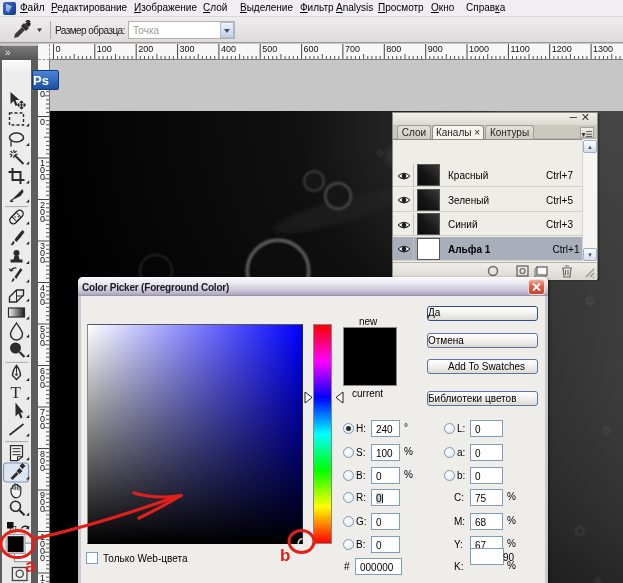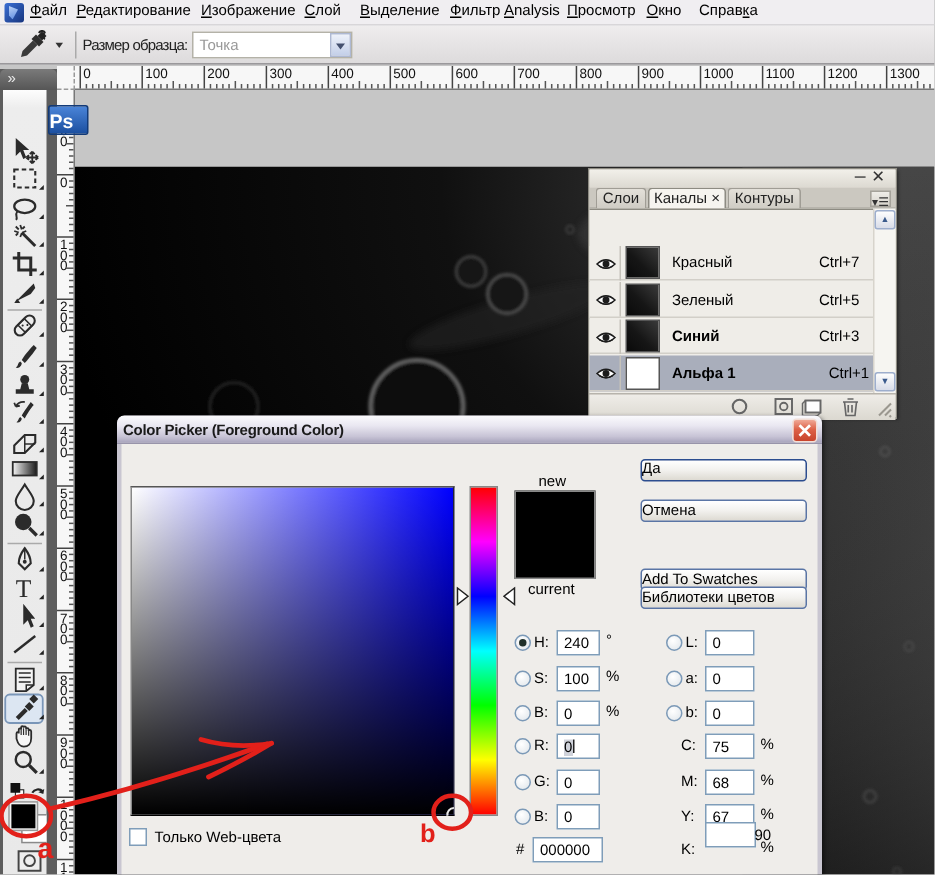--- a/index.html
+++ b/index.html
@@ -611,21 +611,21 @@
 <div class="abs" style="left:153px;top:6.5px;width:40px;font-size:10px;color:#000;">Ctrl+5</div>
 </div>
 <div class="abs" style="left:0;top:99.5px;width:189px;height:23.5px;background:#efede8;border-bottom:1px solid #d2cfc8;">
 <div class="abs" style="left:0;top:0;width:21px;height:23px;border-right:1px solid #c5c2ba;"></div>
 <svg class="abs" style="left:4px;top:7px;" width="14" height="10" xmlns="http://www.w3.org/2000/svg">
         <path d="M1,5 Q7,-0.5 13,5 Q7,10.5 1,5 Z" fill="#fbfbfb" stroke="#1c1c1c" stroke-width="1"></path>
         <circle cx="7" cy="5" r="2.3" fill="#1c1c1c"></circle>
         <path d="M2.5,6.5 Q7,9.5 11.5,6.5" stroke="#1c1c1c" stroke-width="0.8" fill="none"></path>
       </svg>
 <div class="abs" style="left:24px;top:0.5px;width:23px;height:22px;background:linear-gradient(225deg,#3a3a3a,#161616 55%,#0a0a0a);border:1px solid #555;"></div>
-<div class="abs" style="left:55px;top:6.5px;font-size:10px;font-weight:bold;color:#000;">Синий</div>
+<div class="abs" style="left:55px;top:6.5px;font-size:10px;font-weight:normal;color:#000;">Синий</div>
 <div class="abs" style="left:153px;top:6.5px;width:40px;font-size:10px;color:#000;">Ctrl+3</div>
 </div>
 <div class="abs" style="left:0;top:124px;width:189px;height:23.5px;background:#a9aebb;border-bottom:1px solid #d2cfc8;text-align:center;">
 <div class="abs" style="left:0;top:0;width:21px;height:23px;border-right:1px solid #c5c2ba;"></div>
 <svg class="abs" style="left:4px;top:7px;" width="14" height="10" xmlns="http://www.w3.org/2000/svg">
         <path d="M1,5 Q7,-0.5 13,5 Q7,10.5 1,5 Z" fill="#fbfbfb" stroke="#1c1c1c" stroke-width="1"></path>
         <circle cx="7" cy="5" r="2.3" fill="#1c1c1c"></circle>
         <path d="M2.5,6.5 Q7,9.5 11.5,6.5" stroke="#1c1c1c" stroke-width="0.8" fill="none"></path>
       </svg>
 <div class="abs" style="left:24px;top:0.5px;width:23px;height:22px;background:#fff;border:1px solid #555;"></div>
@@ -661,21 +661,21 @@
       <path d="M1,1 L8,6.5 L1,12 Z" fill="#fff" stroke="#222" stroke-width="1"></path>
     </svg>
 <svg class="abs" style="left:256px;top:114px;" width="10" height="14" xmlns="http://www.w3.org/2000/svg">
       <path d="M9,1 L2,6.5 L9,12 Z" fill="#fff" stroke="#222" stroke-width="1"></path>
     </svg>
 <div class="abs flab" style="left:281px;top:39px;">new</div>
 <div class="abs" style="left:265px;top:50px;width:54px;height:59px;background:#000;border:1px solid #888;"></div>
 <div class="abs flab" style="left:274px;top:111px;">current</div>
 <div class="btn" style="top:29px;border:1.5px solid #2c4d8f;line-height:12px;">Да</div>
 <div class="btn" style="top:56px;">Отмена</div>
-<div class="btn" style="top:102px;">Add To Swatches</div>
+<div class="btn" style="top:82px;padding-left:20px;">Add To Swatches</div>
 <div class="btn" style="top:114px;">Библиотеки цветов</div>
 <div class="radio sel" style="left:265px;top:146px;"></div>
 <div class="flab" style="left:278px;top:146px;">H:</div>
 <div class="field" style="left:293px;top:143px;width:29px;height:17px;">240</div>
 <div class="flab" style="left:326px;top:145px;">°</div>
 <div class="radio" style="left:265px;top:170px;"></div>
 <div class="flab" style="left:278px;top:170px;">S:</div>
 <div class="field" style="left:293px;top:167px;width:29px;height:17px;">100</div>
 <div class="flab" style="left:326px;top:169px;">%</div>
 <div class="radio" style="left:265px;top:193px;"></div>

